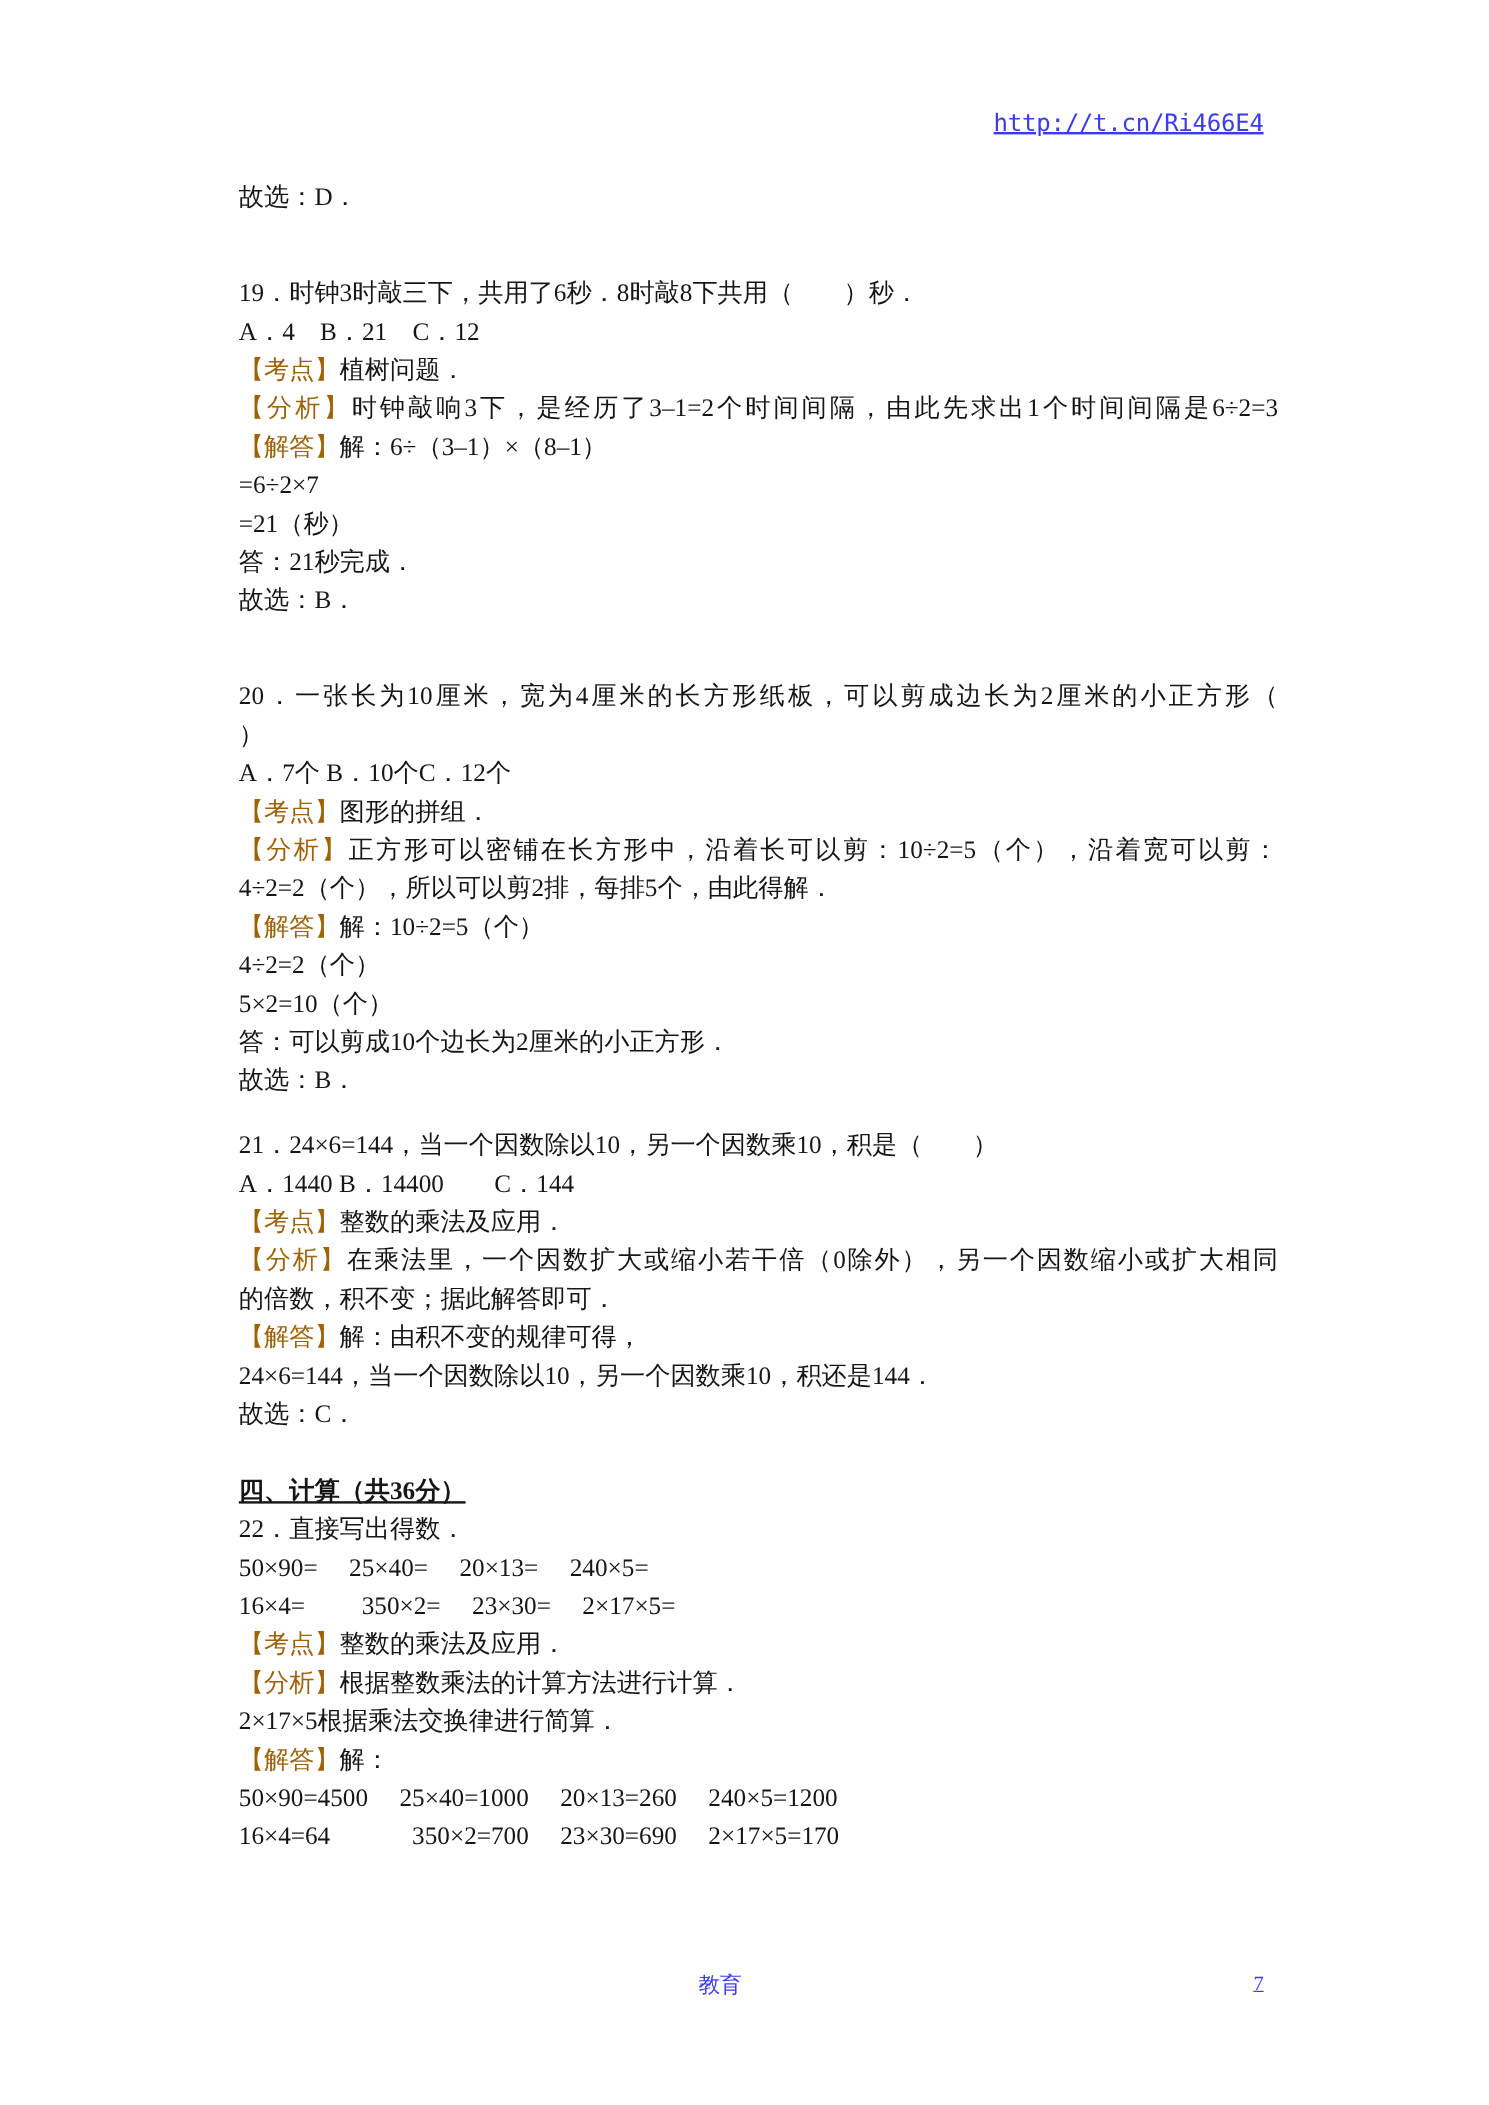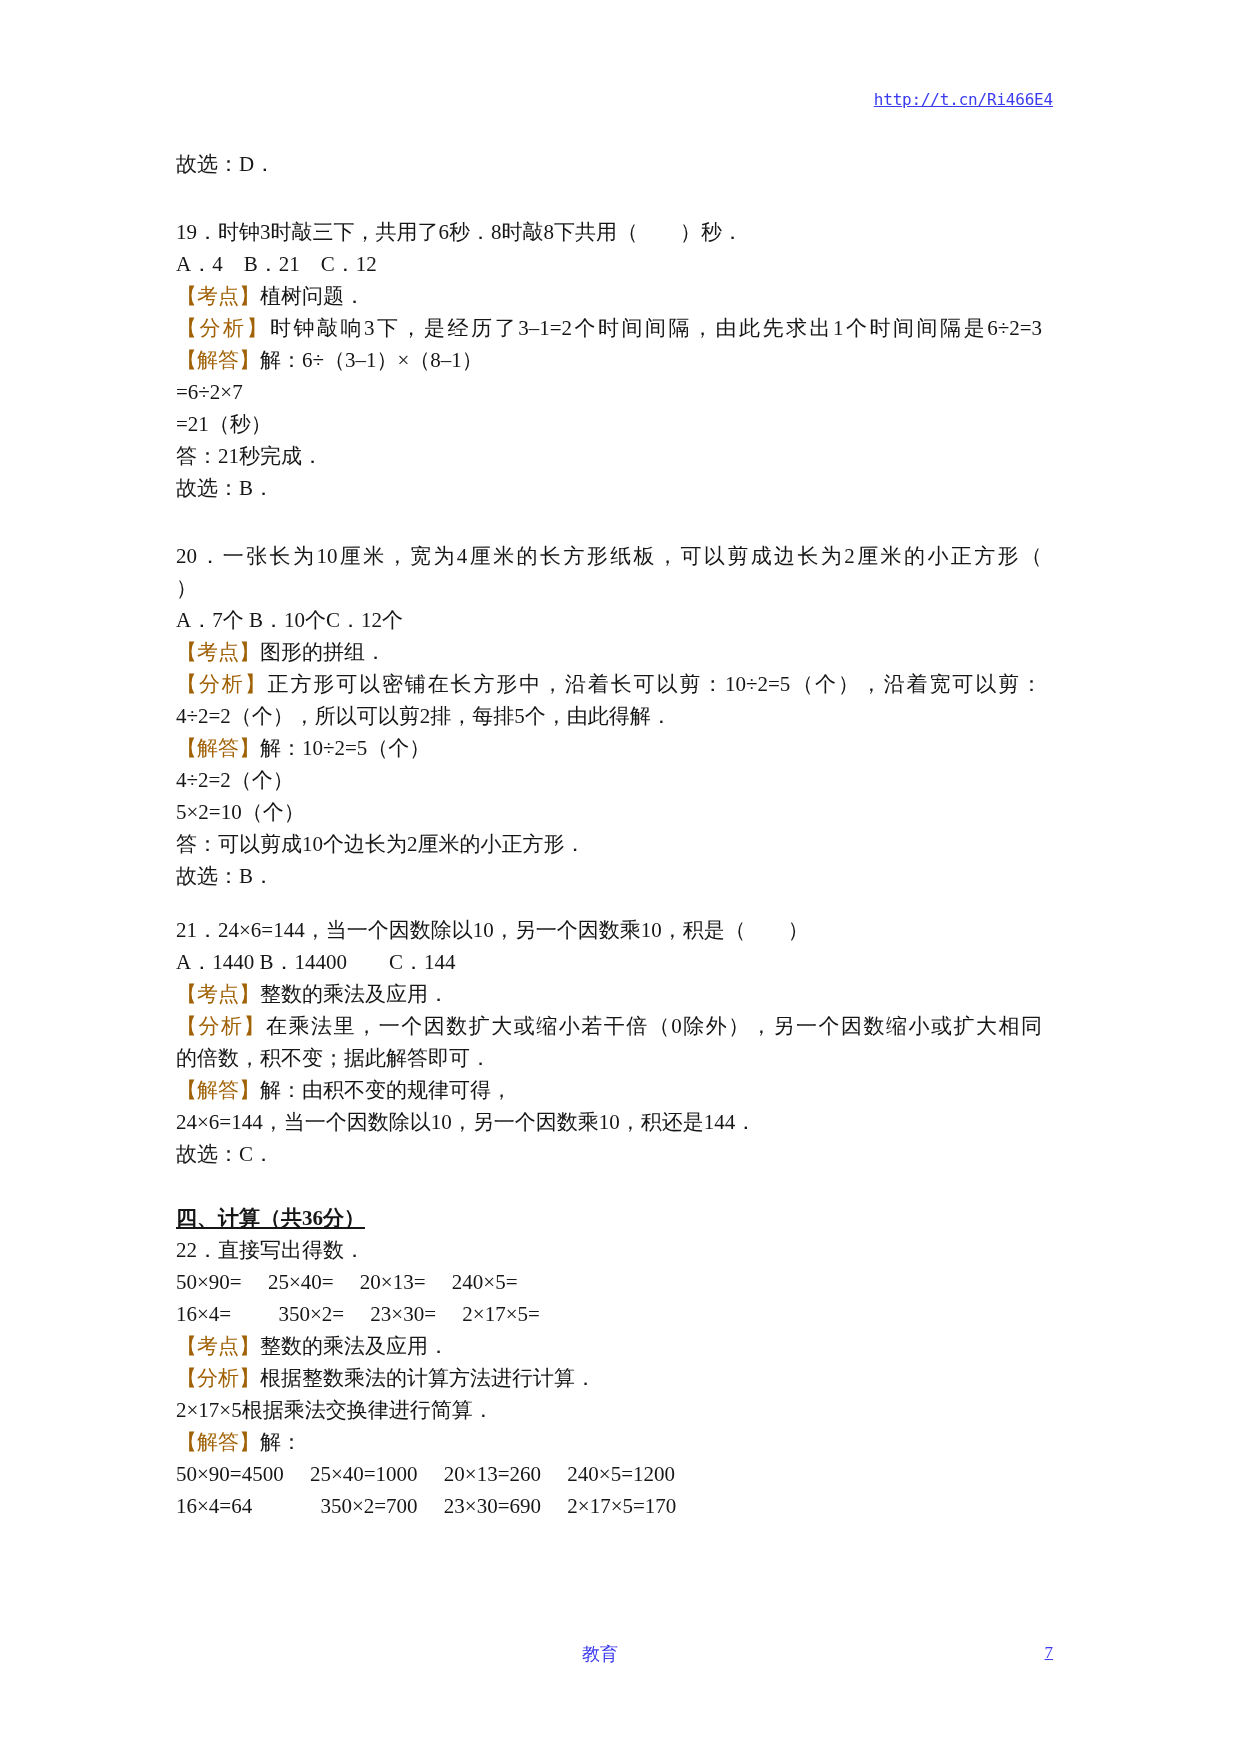--- a/index.html
+++ b/index.html
@@ -4,32 +4,32 @@
 <style>
   html,body{margin:0;padding:0;}
   body{
     width:1241px;height:1754px;position:relative;background:#ffffff;
     font-family:"Liberation Serif","DejaVu Serif",serif;color:#161616;
     overflow:hidden;
   }
   .header-link{
     position:absolute;top:90px;right:188px;
     font-family:"DejaVu Sans Mono","Liberation Mono",monospace;
-    font-size:16px;letter-spacing:-0.2px;color:#3a3aee;text-decoration:underline;
+    font-size:20px;letter-spacing:-0.2px;color:#3a3aee;text-decoration:underline;
     cursor:pointer;
   }
   .doc{
-    position:absolute;left:176px;top:148px;width:866px;
+    position:absolute;left:199px;top:148px;width:866px;
     font-size:21px;line-height:32px;
   }
   .line{white-space:pre-wrap;min-height:32px;}
   .stretch{text-align:justify;text-align-last:justify;}
   .tag{color:#a16207;}
   .bold{font-weight:bold;text-decoration:underline;}
-  .gap40{margin-top:36px;}
+  .gap40{margin-top:48px;}
   .gap39{margin-top:22px;}
   .gap32{margin-top:32px;}
   .footer-edu{
     position:absolute;left:582px;top:1642px;
     font-size:18px;color:#3a3aee;cursor:pointer;
   }
   .footer-page{
     position:absolute;right:188px;top:1643px;
     font-size:17px;color:#3a3aee;text-decoration:underline;
   }

